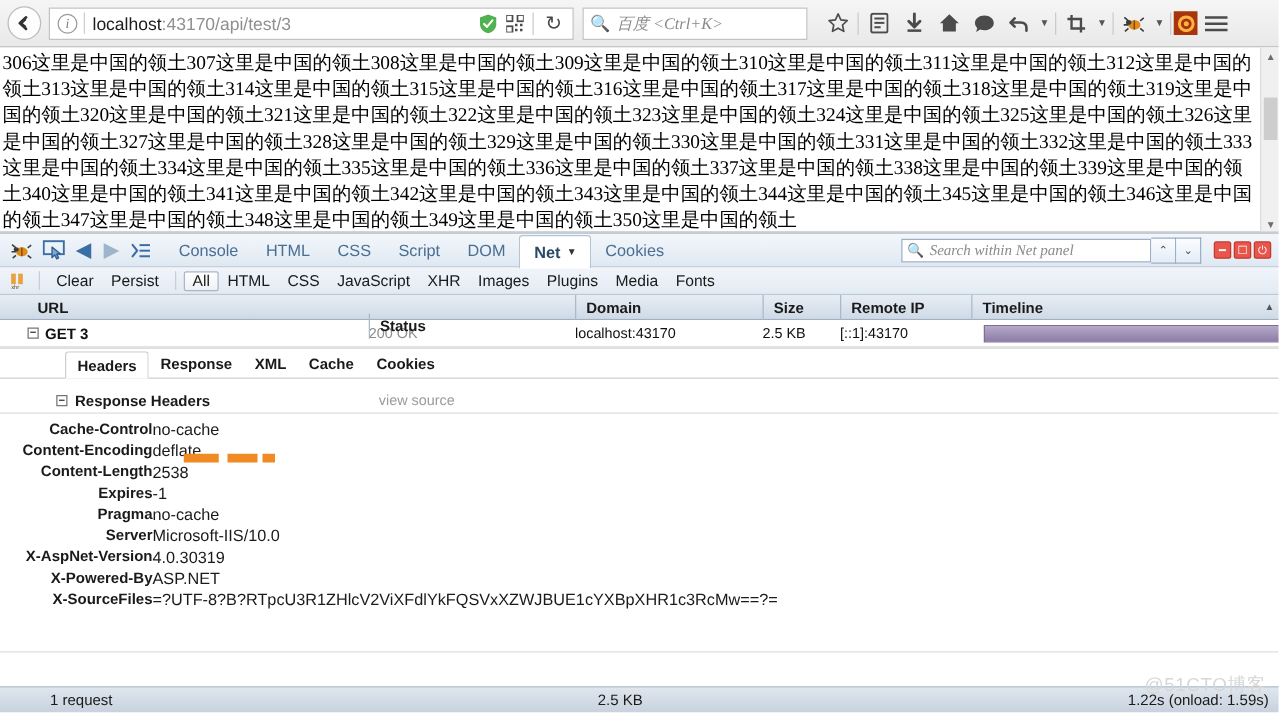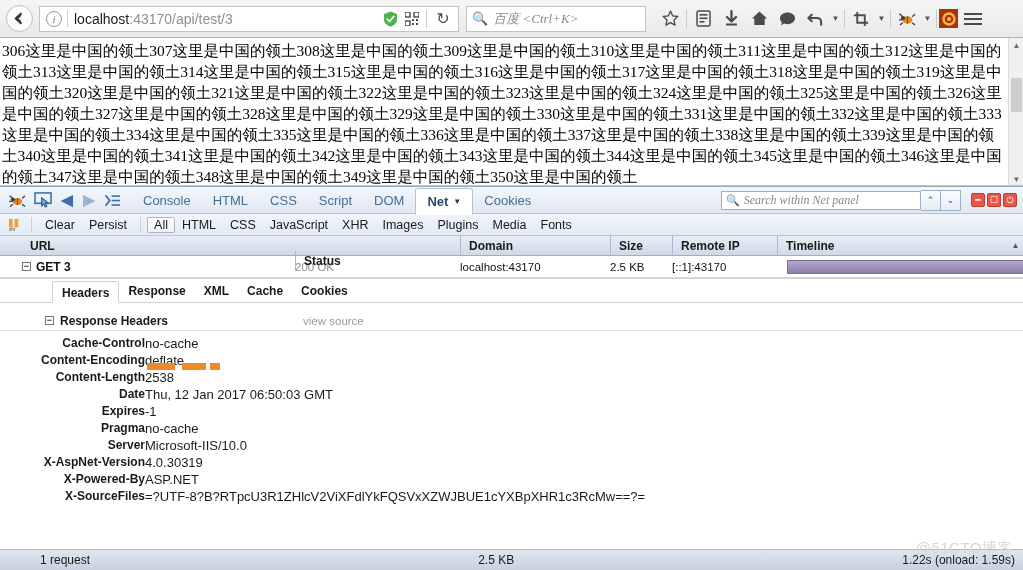--- a/index.html
+++ b/index.html
@@ -235,21 +235,21 @@
     border-bottom:1px solid #e0e0e0; margin-top:8px;
   }
   .sec-head .tw {
     width:9px; height:9px; border:1px solid #767676; background:#fff;
     font-size:9px; line-height:7px; text-align:center; color:#333; margin-right:6px;
   }
   .view-source { margin-left:135px; font-size:11.5px; color:#9a9a9a; font-weight:normal;}
   table.hdrs { border-collapse:collapse; margin-top:4px; margin-left:0; }
   table.hdrs td { padding:1px 0; vertical-align:top; }
   td.hname {
-    text-align:right; width:145px; padding-right:7px;
+    text-align:right; width:122px; padding-right:7px;
     font-size:12px; font-weight:bold; color:#1a1a1a;
     font-family:"Liberation Sans", sans-serif; white-space:nowrap;
   }
   td.hval {
     font-family:Liberation Sans, sans-serif; font-size:13px; color:#1a1a1a;
     white-space:nowrap;
   }
   .sec-head2 {
     display:flex; align-items:center; height:20px; padding-left:45px;
     font-size:12px; font-weight:bold; color:#1a1a1a;
@@ -532,24 +532,20 @@
         </tr>
         <tr>
           <td class="hname">Content-Encoding</td>
           <td class="hval">deflate</td>
         </tr>
         <tr>
           <td class="hname">Content-Length</td>
           <td class="hval">2538</td>
         </tr>
         <tr>
-          <td class="hname">Date</td>
-          <td class="hval">Thu, 12 Jan 2017 06:50:03 GMT</td>
-        </tr>
-        <tr>
           <td class="hname">Expires</td>
           <td class="hval">-1</td>
         </tr>
         <tr>
           <td class="hname">Pragma</td>
           <td class="hval">no-cache</td>
         </tr>
         <tr>
           <td class="hname">Server</td>
           <td class="hval">Microsoft-IIS/10.0</td>

